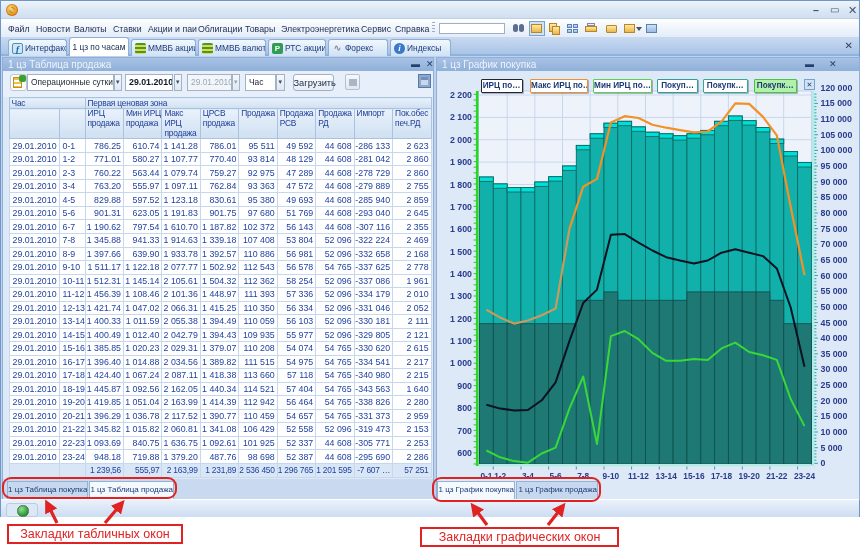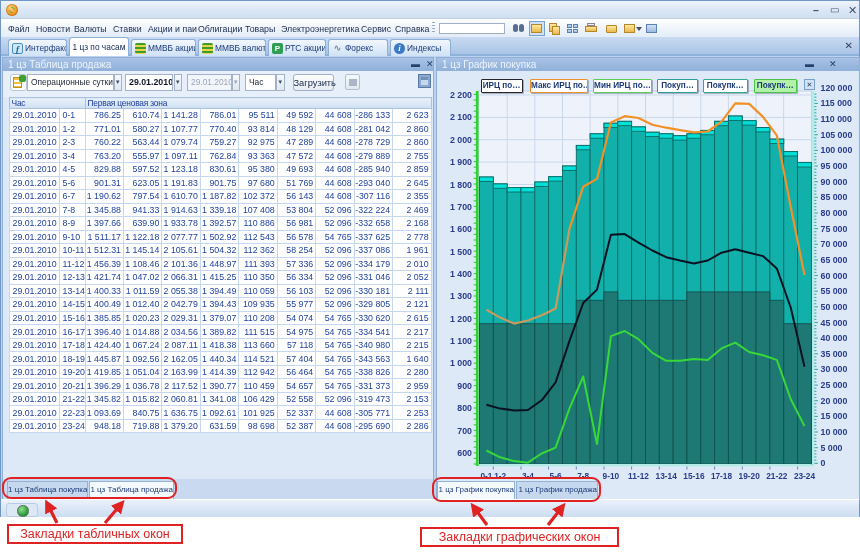--- a/index.html
+++ b/index.html
@@ -154,20 +154,33 @@
         <col style="width:38.5px">
         <col style="width:38.4px">
         <col style="width:38.5px">
         <col style="width:38.4px">
       </colgroup>
   <thead>
    <tr style="height:11px">
           <th colspan="2" style="line-height:10px">Час</th>
           <th colspan="9" style="line-height:10px">Первая ценовая зона</th>
         </tr>
+   <tr style="height:30px">
+          <th></th>
+          <th></th>
+          <th>ИРЦ продажа</th>
+          <th>Мин ИРЦ продажа</th>
+          <th>Макс ИРЦ продажа</th>
+          <th>ЦРСВ продажа</th>
+          <th>Продажа</th>
+          <th>Продажа РСВ</th>
+          <th>Продажа РД</th>
+          <th>Импорт</th>
+          <th>Пок.обес печ.РД</th>
+        </tr>
   </thead>
   <tbody>
 <tr>
           <td class="l">29.01.2010</td>
           <td class="l">0-1</td>
           <td>786.25</td>
           <td>610.74</td>
           <td>1 141.28</td>
           <td>786.01</td>
           <td>95 511</td>
@@ -461,26 +474,39 @@
           <td>44 608</td>
           <td>-305 771</td>
           <td>2 253</td>
         </tr>
 <tr>
           <td class="l">29.01.2010</td>
           <td class="l">23-24</td>
           <td>948.18</td>
           <td>719.88</td>
           <td>1 379.20</td>
-          <td>631.59</td>
+          <td>487.76</td>
           <td>98 698</td>
           <td>52 387</td>
           <td>44 608</td>
           <td>-295 690</td>
           <td>2 286</td>
+        </tr>
+   <tr class="sum">
+          <td class="l"></td>
+          <td class="l"></td>
+          <td>1 239,56</td>
+          <td>555,97</td>
+          <td>2 163,99</td>
+          <td>1 231,89</td>
+          <td>2 536 450</td>
+          <td>1 296 765</td>
+          <td>1 201 595</td>
+          <td>-7 607 …</td>
+          <td>57 251</td>
         </tr>
   </tbody>
  </table>
 
  <div class="abs" style="left:2px;top:477.5px;width:430px;height:20.5px;background:#c9daf0"></div>
  <div class="btab" style="left:6px;width:81px">1 цз Таблица покупка</div>
  <div class="btab active" style="left:88px;width:85px">1 цз Таблица продажа</div>
 
  <div class="panel" style="left:435px;top:56px;width:424px;height:442.8px">
   <div class="ptitle">1 цз График покупка</div>

